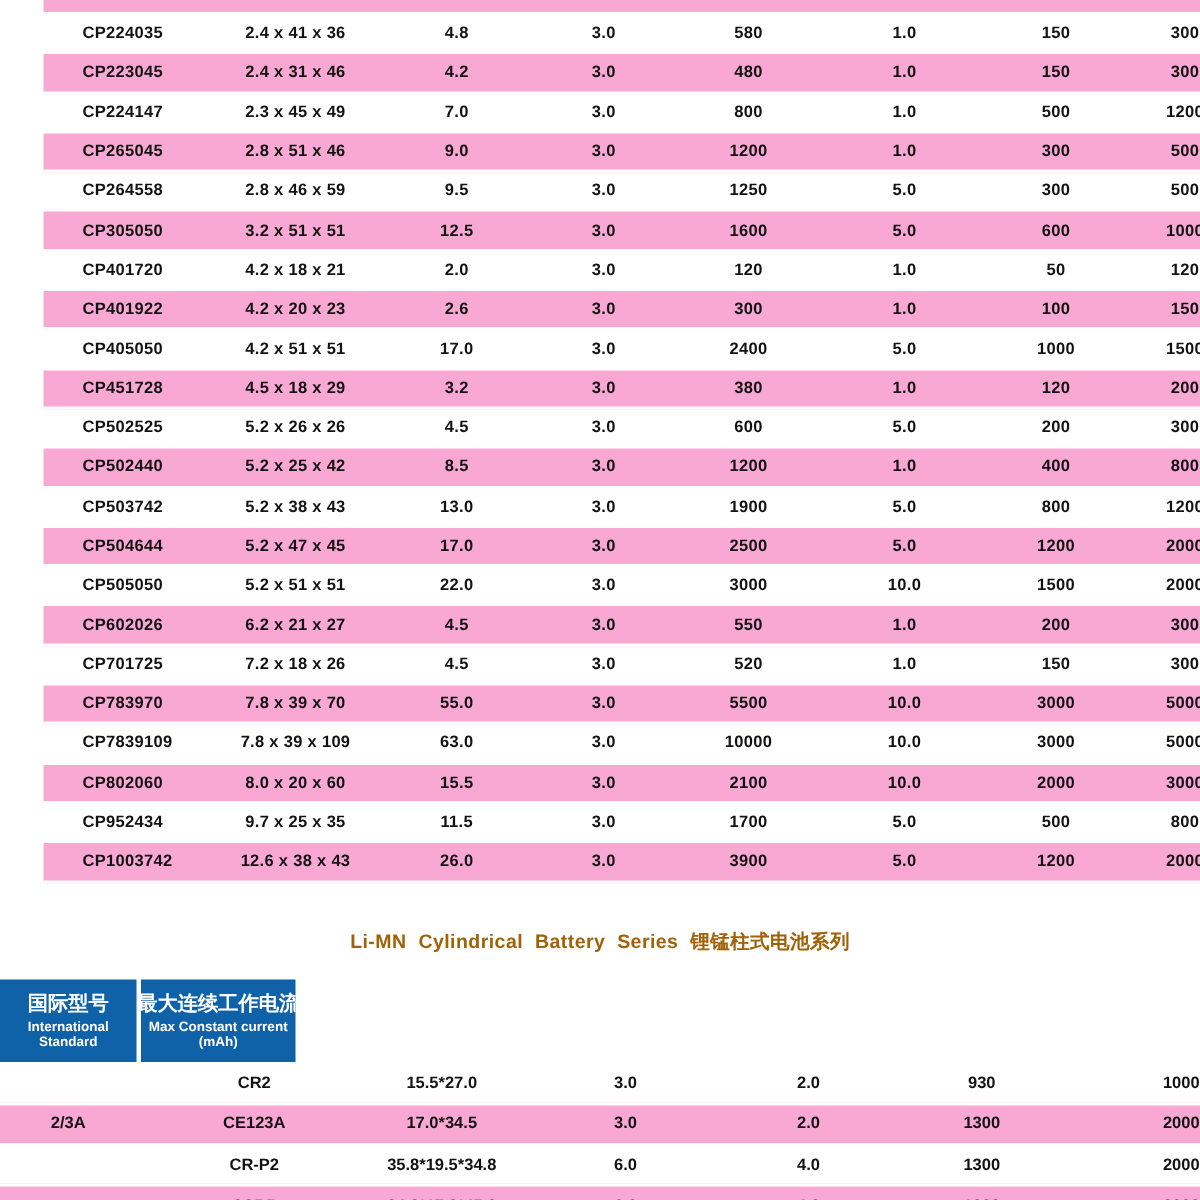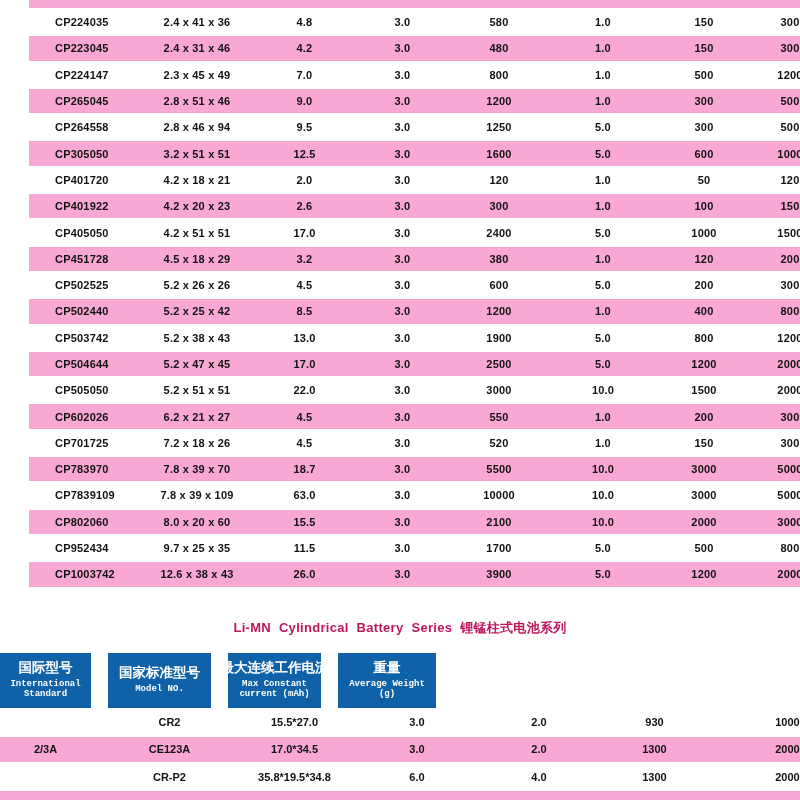--- a/index.html
+++ b/index.html
@@ -41,33 +41,32 @@
     padding-left: 26px;
   }
   
   .section-title {
     width: 800px;
     padding-top: 30px;
     height: 25px;
     text-align: center;
     font-size: 13px;
     font-weight: 700;
-    color: #be185d;
+    color: #a16207;
     word-spacing: 4px;
     letter-spacing: 0.3px;
   }
   
   .limn-table { width: 800px; }
   .limn-header {
     display: grid;
     grid-template-columns: 91px 103px 93px 98px 92px 85px 127px 90px;
-    column-gap: 17px;
+    column-gap: 3px;
     height: 55px;
     margin-top: 9px;
-    font-family: Liberation Mono, monospace;
   }
   .limn-header-cell {
     background: #0f62a8;
     color: #ffffff;
     display: flex;
     flex-direction: column;
     align-items: center;
     justify-content: center;
     text-align: center;
     overflow: hidden;
@@ -154,21 +153,21 @@
         <div class="cp-cell col-1">2.8 x 51 x 46</div>
         <div class="cp-cell col-2">9.0</div>
         <div class="cp-cell col-3">3.0</div>
         <div class="cp-cell col-4">1200</div>
         <div class="cp-cell col-5">1.0</div>
         <div class="cp-cell col-6">300</div>
         <div class="cp-cell col-7">500</div>
       </div>
       <div class="cp-row stripe-white">
         <div class="cp-cell col-0">CP264558</div>
-        <div class="cp-cell col-1">2.8 x 46 x 94</div>
+        <div class="cp-cell col-1">2.8 x 46 x 59</div>
         <div class="cp-cell col-2">9.5</div>
         <div class="cp-cell col-3">3.0</div>
         <div class="cp-cell col-4">1250</div>
         <div class="cp-cell col-5">5.0</div>
         <div class="cp-cell col-6">300</div>
         <div class="cp-cell col-7">500</div>
       </div>
       <div class="cp-row stripe-gray">
         <div class="cp-cell col-0">CP305050</div>
         <div class="cp-cell col-1">3.2 x 51 x 51</div>
@@ -285,21 +284,21 @@
         <div class="cp-cell col-2">4.5</div>
         <div class="cp-cell col-3">3.0</div>
         <div class="cp-cell col-4">520</div>
         <div class="cp-cell col-5">1.0</div>
         <div class="cp-cell col-6">150</div>
         <div class="cp-cell col-7">300</div>
       </div>
       <div class="cp-row stripe-gray">
         <div class="cp-cell col-0">CP783970</div>
         <div class="cp-cell col-1">7.8 x 39 x 70</div>
-        <div class="cp-cell col-2">18.7</div>
+        <div class="cp-cell col-2">55.0</div>
         <div class="cp-cell col-3">3.0</div>
         <div class="cp-cell col-4">5500</div>
         <div class="cp-cell col-5">10.0</div>
         <div class="cp-cell col-6">3000</div>
         <div class="cp-cell col-7">5000</div>
       </div>
       <div class="cp-row stripe-white">
         <div class="cp-cell col-0">CP7839109</div>
         <div class="cp-cell col-1">7.8 x 39 x 109</div>
         <div class="cp-cell col-2">63.0</div>
@@ -344,30 +343,22 @@
 
 <div class="section-title">Li-MN Cylindrical Battery Series 锂锰柱式电池系列</div>
 
 <div class="limn-table">
   <div id="limn-header" class="limn-header">
       <div class="limn-header-cell">
         <div class="limn-header-zh">国际型号</div>
         <div class="limn-header-en">International Standard</div>
       </div>
       <div class="limn-header-cell">
-        <div class="limn-header-zh">国家标准型号</div>
-        <div class="limn-header-en">Model NO.</div>
-      </div>
-      <div class="limn-header-cell">
         <div class="limn-header-zh">最大连续工作电流</div>
         <div class="limn-header-en">Max Constant current (mAh)</div>
-      </div>
-      <div class="limn-header-cell">
-        <div class="limn-header-zh">重量</div>
-        <div class="limn-header-en">Average Weight (g)</div>
       </div>
     </div>
   <div id="limn-rows">
       <div class="limn-row stripe-white">
         <div class="limn-cell col-0"></div>
         <div class="limn-cell col-1">CR2</div>
         <div class="limn-cell col-2">15.5*27.0</div>
         <div class="limn-cell col-3">3.0</div>
         <div class="limn-cell col-4">2.0</div>
         <div class="limn-cell col-5">930</div>

